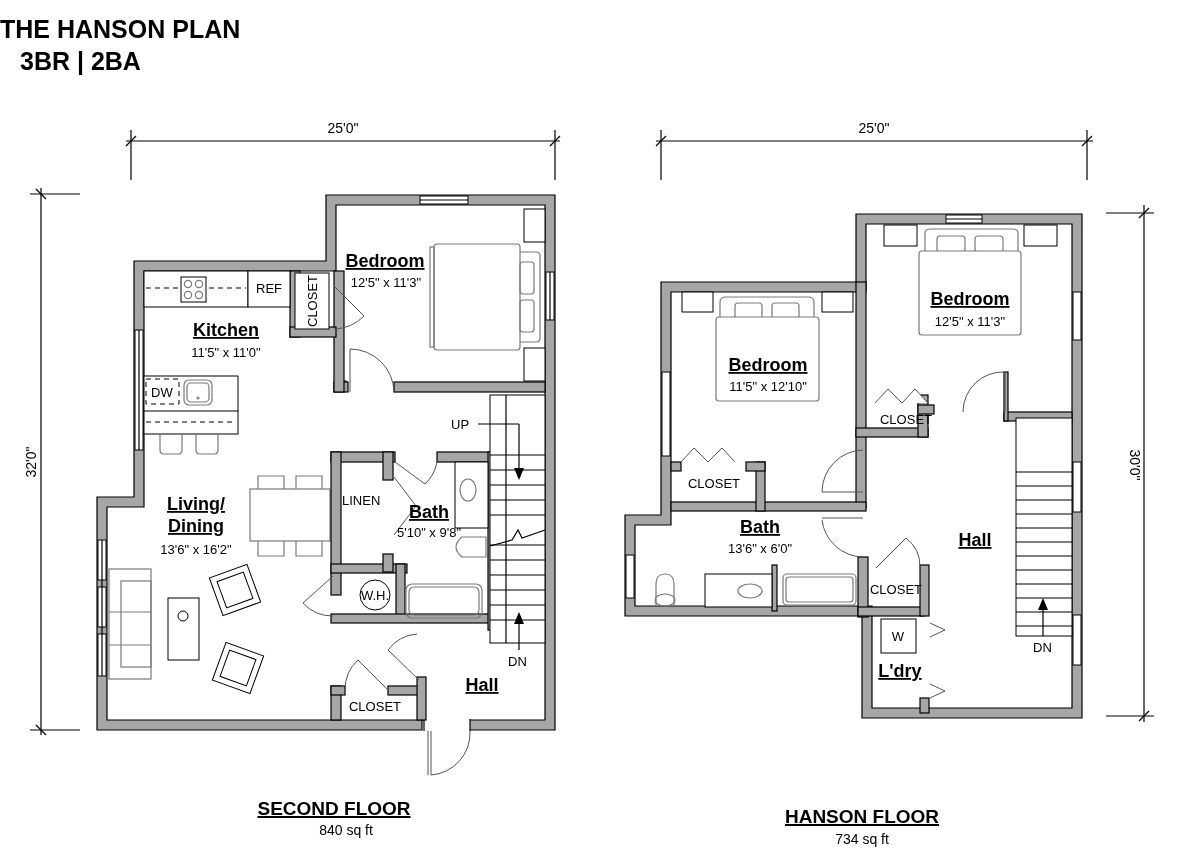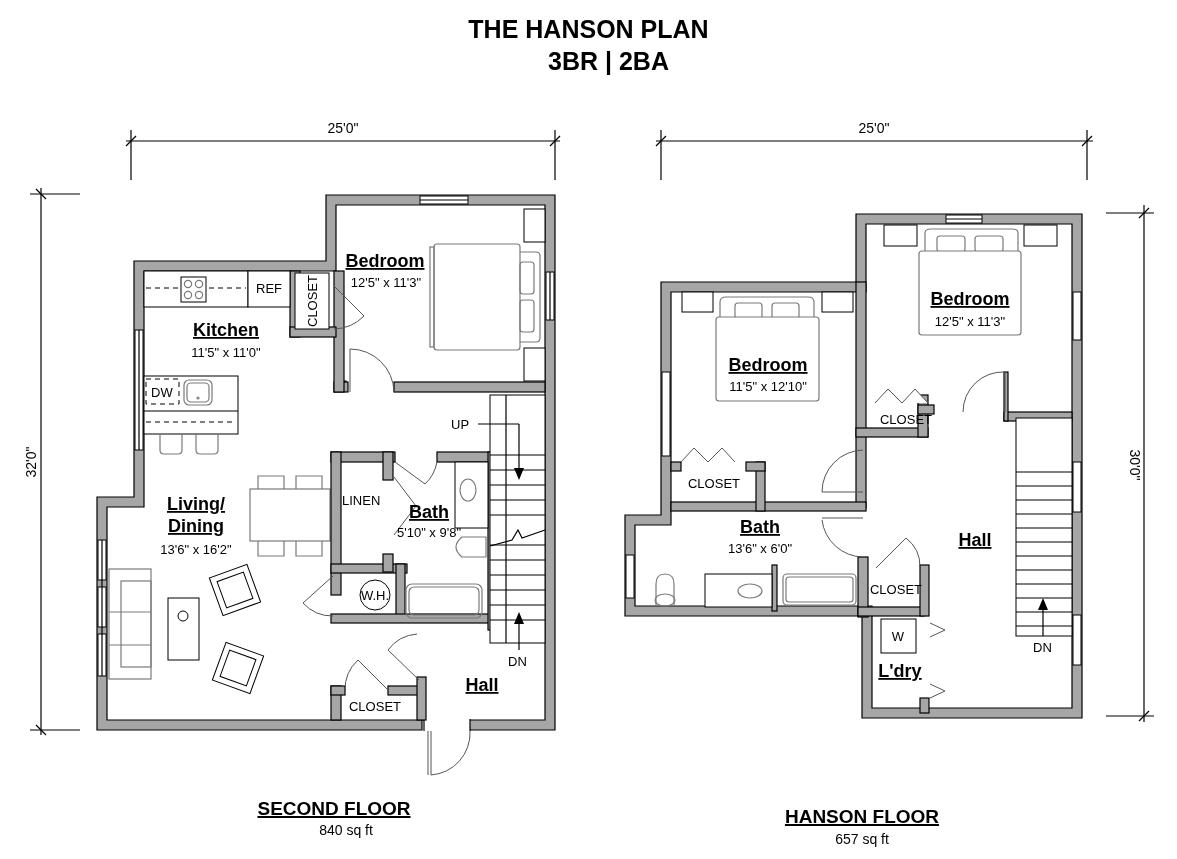--- a/index.html
+++ b/index.html
@@ -1,17 +1,17 @@
 <!DOCTYPE html>
 <html><head>
 <meta charset="utf-8">
 <style>
   html, body { margin:0; padding:0; background:#ffffff; }
   body { width:1177px; height:859px; position:relative; overflow:hidden; font-family:"Liberation Sans", sans-serif; color:#000; }
-  .title { position:absolute; left:0; width:1177px; text-align:center; font-weight:bold; font-size:25px; line-height:30px; }
+  .title { position:absolute; left:0; width:1177px; text-align:left; font-weight:bold; font-size:25px; line-height:30px; }
   .t1 { top:14px; }
   .t2 { top:46px;margin-left:20px; }
   svg.plan { position:absolute; left:0; top:0; }
   .floor-label { position:absolute; text-align:center; font-weight:bold; font-size:19px; text-decoration:underline; text-decoration-thickness:2px; }
   .floor-area { position:absolute; text-align:center; font-size:14px; }
   .room-name { font-family:"Liberation Sans", sans-serif; font-weight:bold; font-size:18px; text-decoration:underline; }
   .room-dim { font-family:"Liberation Sans", sans-serif; font-size:13px; }
   .small { font-family:"Liberation Sans", sans-serif; font-size:13px; }
   .dimtxt { font-family:"Liberation Sans", sans-serif; font-size:14px; }
 </style>
@@ -335,13 +335,13 @@
     <text class="room-name" x="760" y="533" text-anchor="middle">Bath</text>
     <text class="room-dim" x="760" y="553" text-anchor="middle">13'6" x 6'0"</text>
     <text class="room-name" x="975" y="546" text-anchor="middle">Hall</text>
     <text class="room-name" x="900" y="677" text-anchor="middle">L'dry</text>
   </g>
 </svg>
 
 <div class="floor-label" style="left:234px; width:200px; top:798px;">SECOND FLOOR</div>
 <div class="floor-area" style="left:246px; width:200px; top:822px;">840 sq ft</div>
 <div class="floor-label" style="left:762px; width:200px; top:806px;">HANSON FLOOR</div>
-<div class="floor-area" style="left:762px; width:200px; top:831px;">657 sq ft</div>
+<div class="floor-area" style="left:762px; width:200px; top:831px;">734 sq ft</div>
 
 </body></html>

